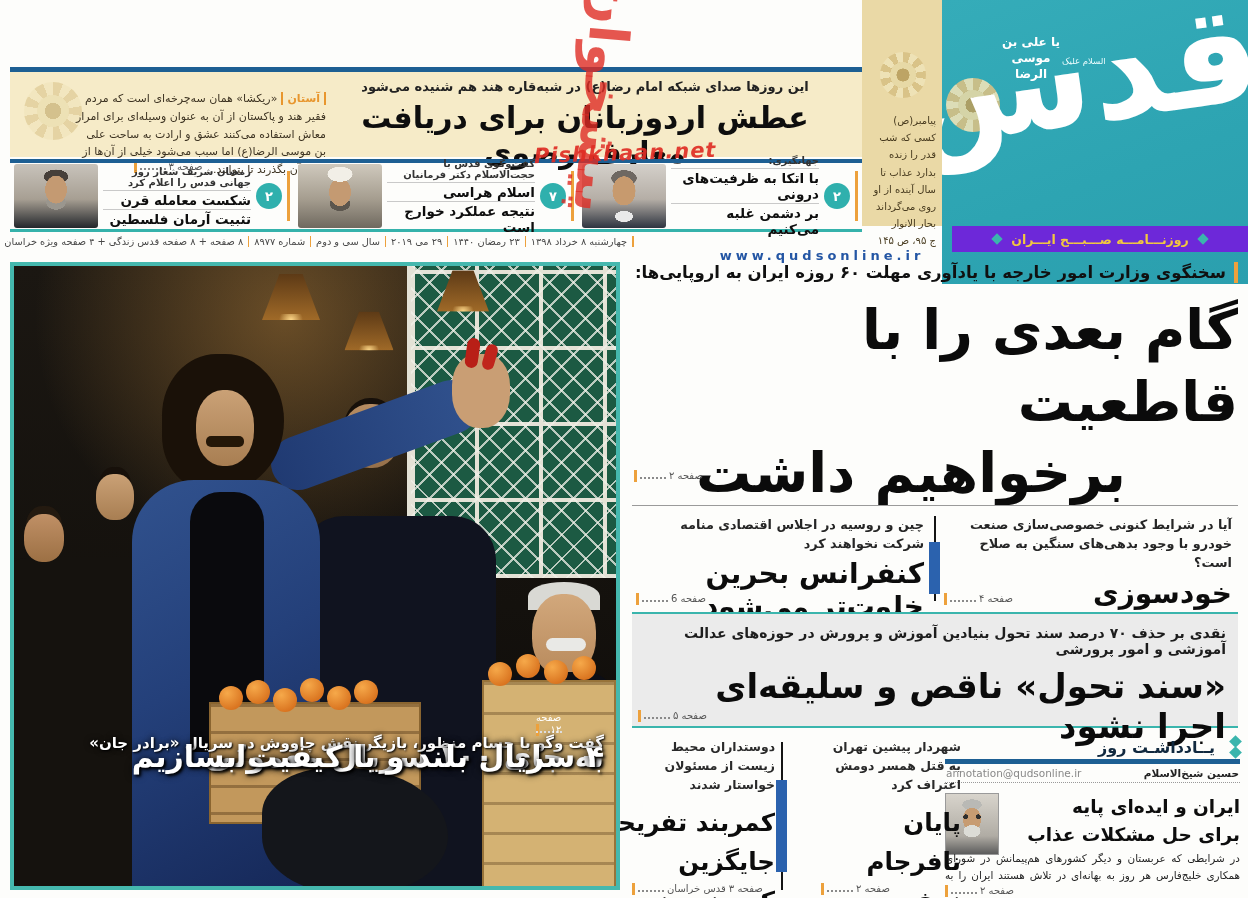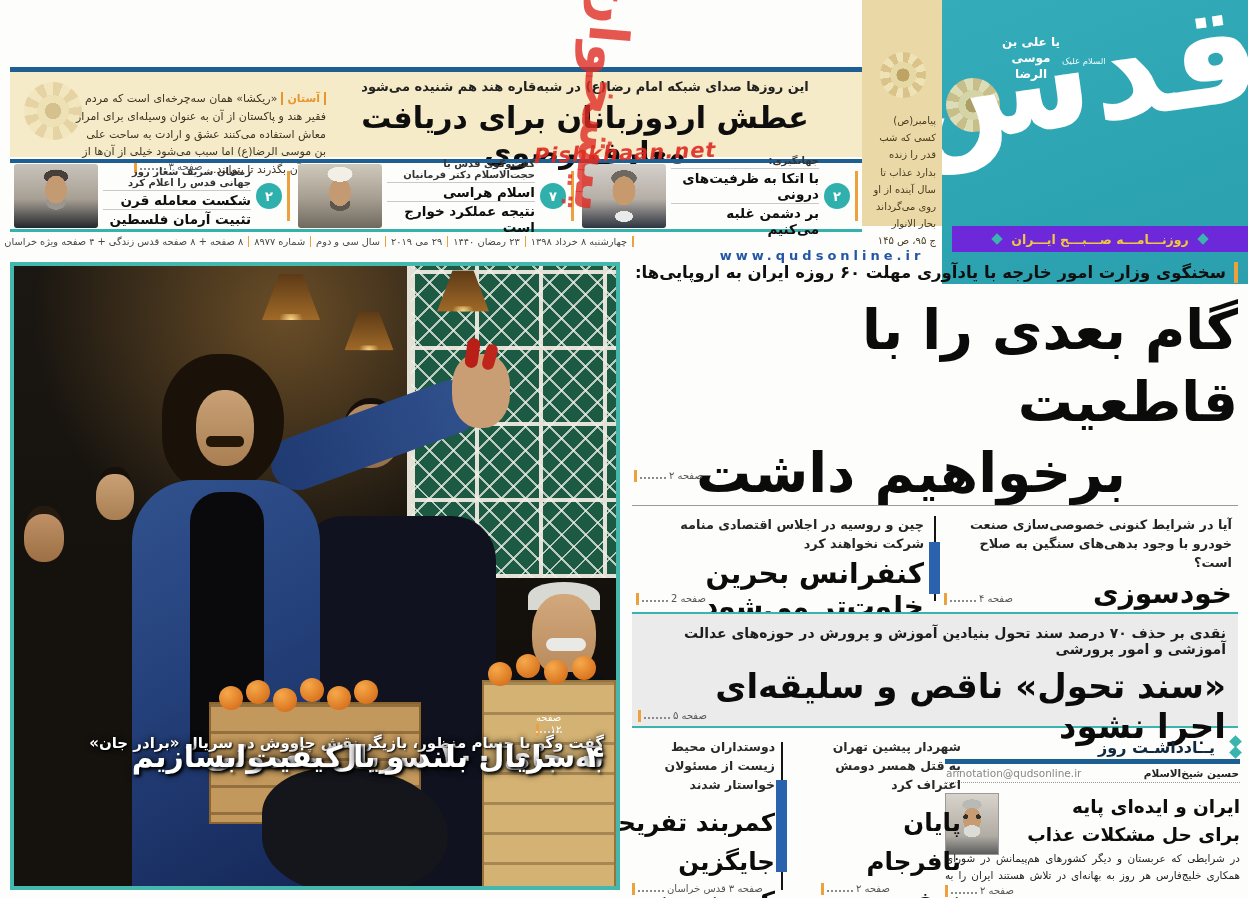--- a/index.html
+++ b/index.html
@@ -341,21 +341,21 @@
     </div>
     <div class="v-div">
         <span class="acc"></span>
       </div>
     <div class="sec-col">
       <div class="sec-kicker">چین و روسیه در اجلاس اقتصادی منامه شرکت نخواهند کرد</div>
       <div class="sec-headline">کنفرانس بحرین خلوت‌تر می‌شود</div>
       <span class="pref sec-ref">
           <span class="tick"></span>
           <span class="dots"></span>
-          <span class="lbl">صفحه 2</span>
+          <span class="lbl">صفحه 6</span>
         </span>
     </div>
   </div>
 
   <div class="edu">
     <div class="edu-kicker">نقدی بر حذف ۷۰ درصد سند تحول بنیادین آموزش و پرورش در حوزه‌های عدالت آموزشی و امور پرورشی</div>
     <div class="edu-headline">«سند تحول» ناقص و سلیقه‌ای اجرا نشود</div>
     <span class="pref edu-ref">
         <span class="tick"></span>
         <span class="dots"></span>

